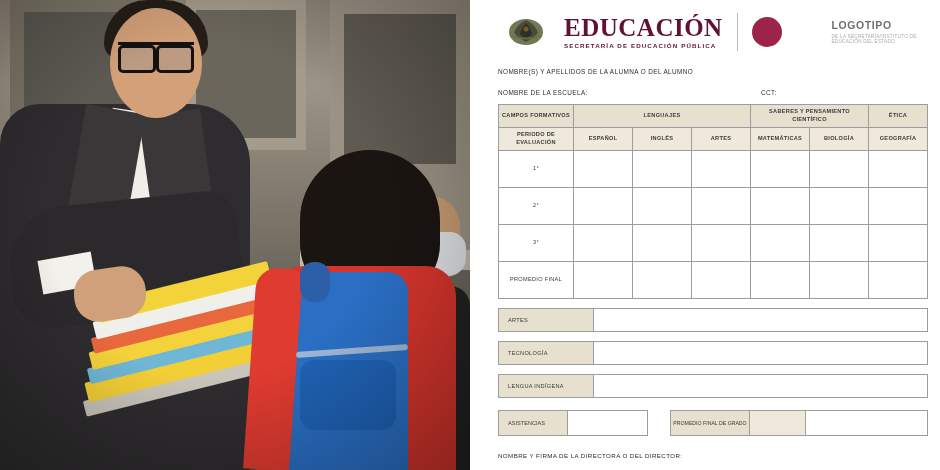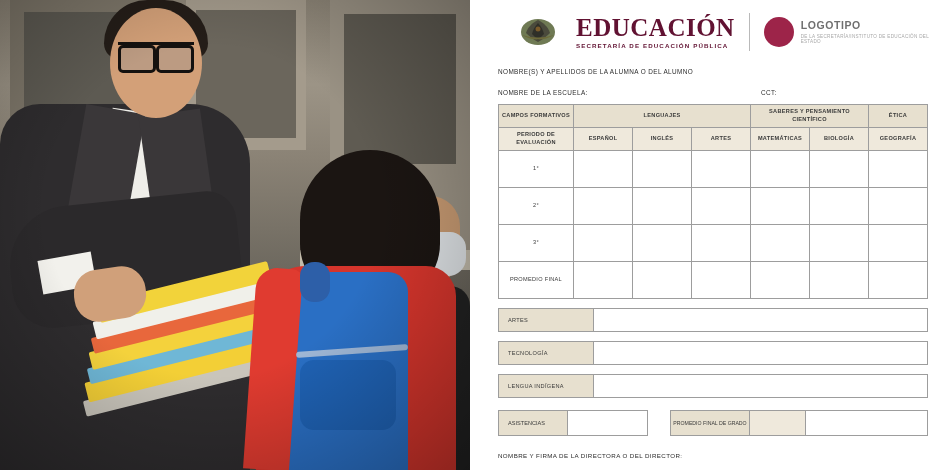--- a/index.html
+++ b/index.html
@@ -179,21 +179,21 @@
   }
   .doc-inner {
     position: absolute;
     left: 0; top: 0;
     width: 470px;
     height: 470px;
   }
   .hdr {
     display: flex;
     align-items: center;
-    padding: 12px 0 8px 40px;
+    padding: 12px 0 8px 28px;
     height: 60px;
     box-sizing: border-box;
   }
   .eagle {
     width: 56px; height: 38px;
     margin-right: 10px;
     flex: 0 0 56px;
     position: relative;
   }
   .edu-block { line-height: 1; }
@@ -210,21 +210,21 @@
     color: #611232;
     margin-top: 3px;
     font-weight: bold;
   }
   .divider-v {
     width: 1px;
     height: 38px;
     background: #b9b9b9;
     margin: 0 14px;
   }
-  .logo-wrap { display:flex; align-items:center; }
+  .logo-wrap { display:flex; align-items:center;gap:43px; }
   .logo-dot {
     width: 30px; height: 30px; border-radius: 50%;
     background: #9d2449;
     margin-right: 7px;
     flex: 0 0 30px;
   }
   .logo-txt { line-height: 1.1; }
   .logo-name {
     font-size: 10.5px; font-weight: bold; color: #6f6f6f; letter-spacing: .6px;
   }

